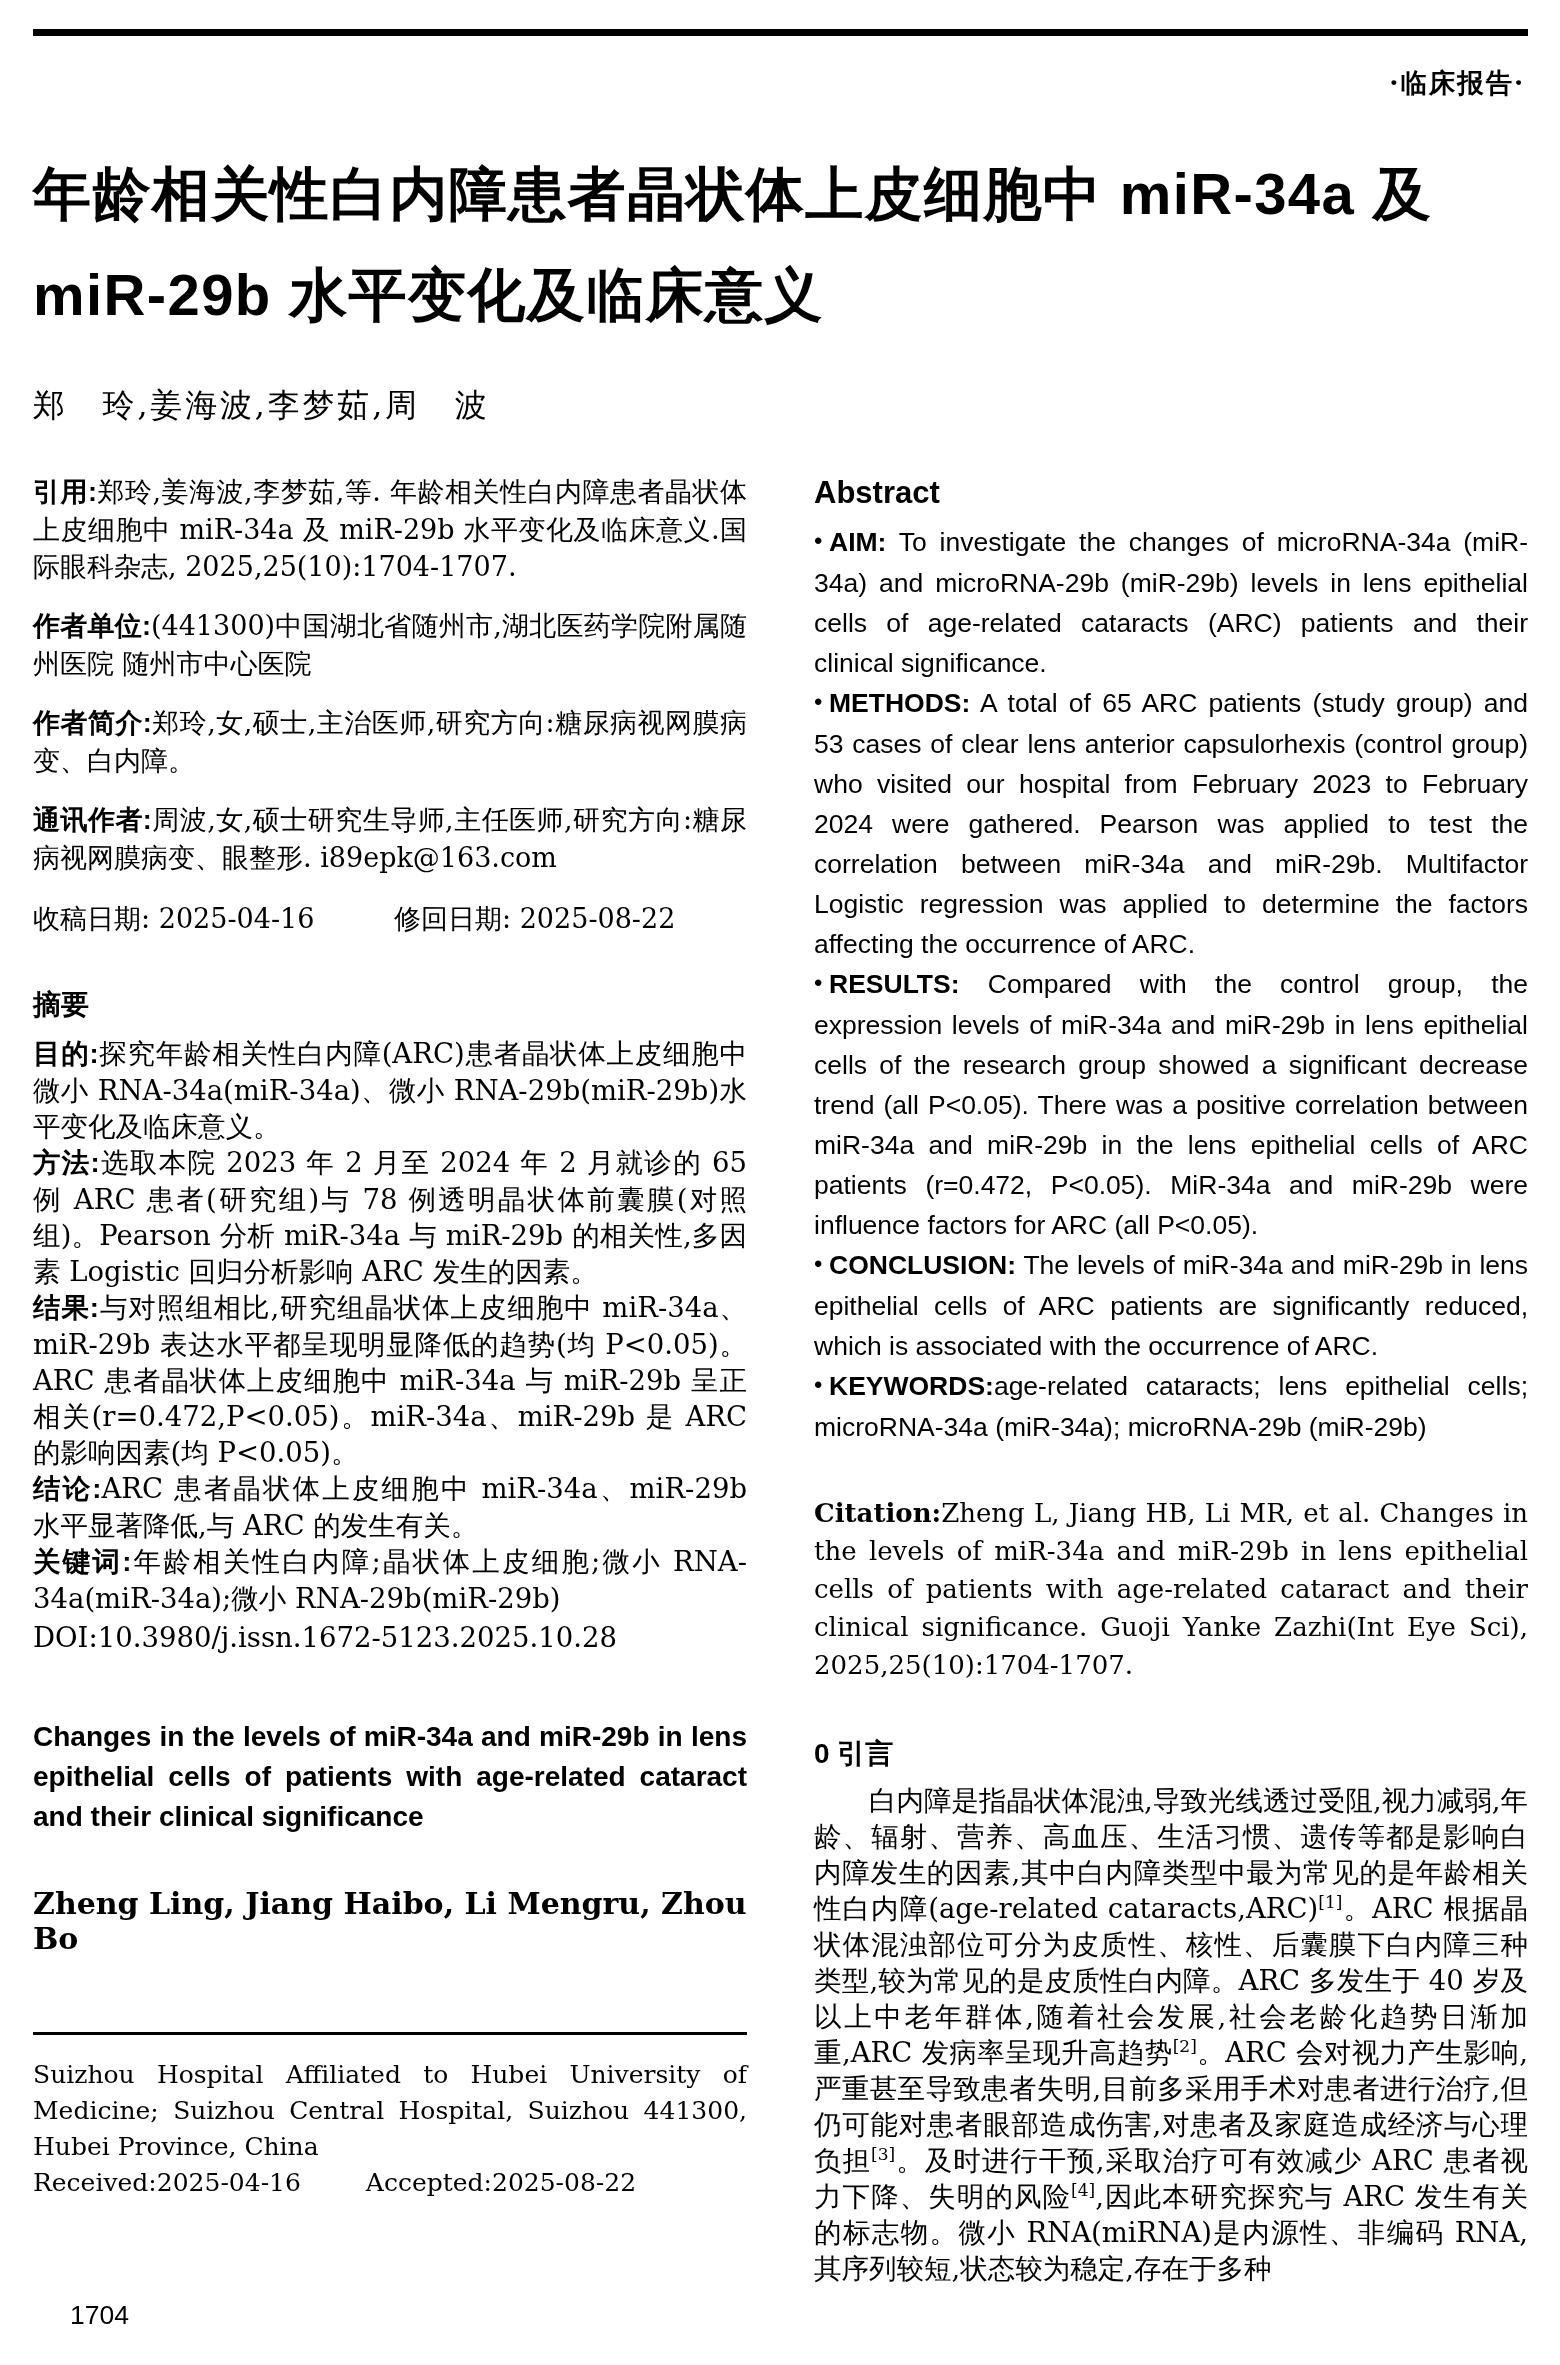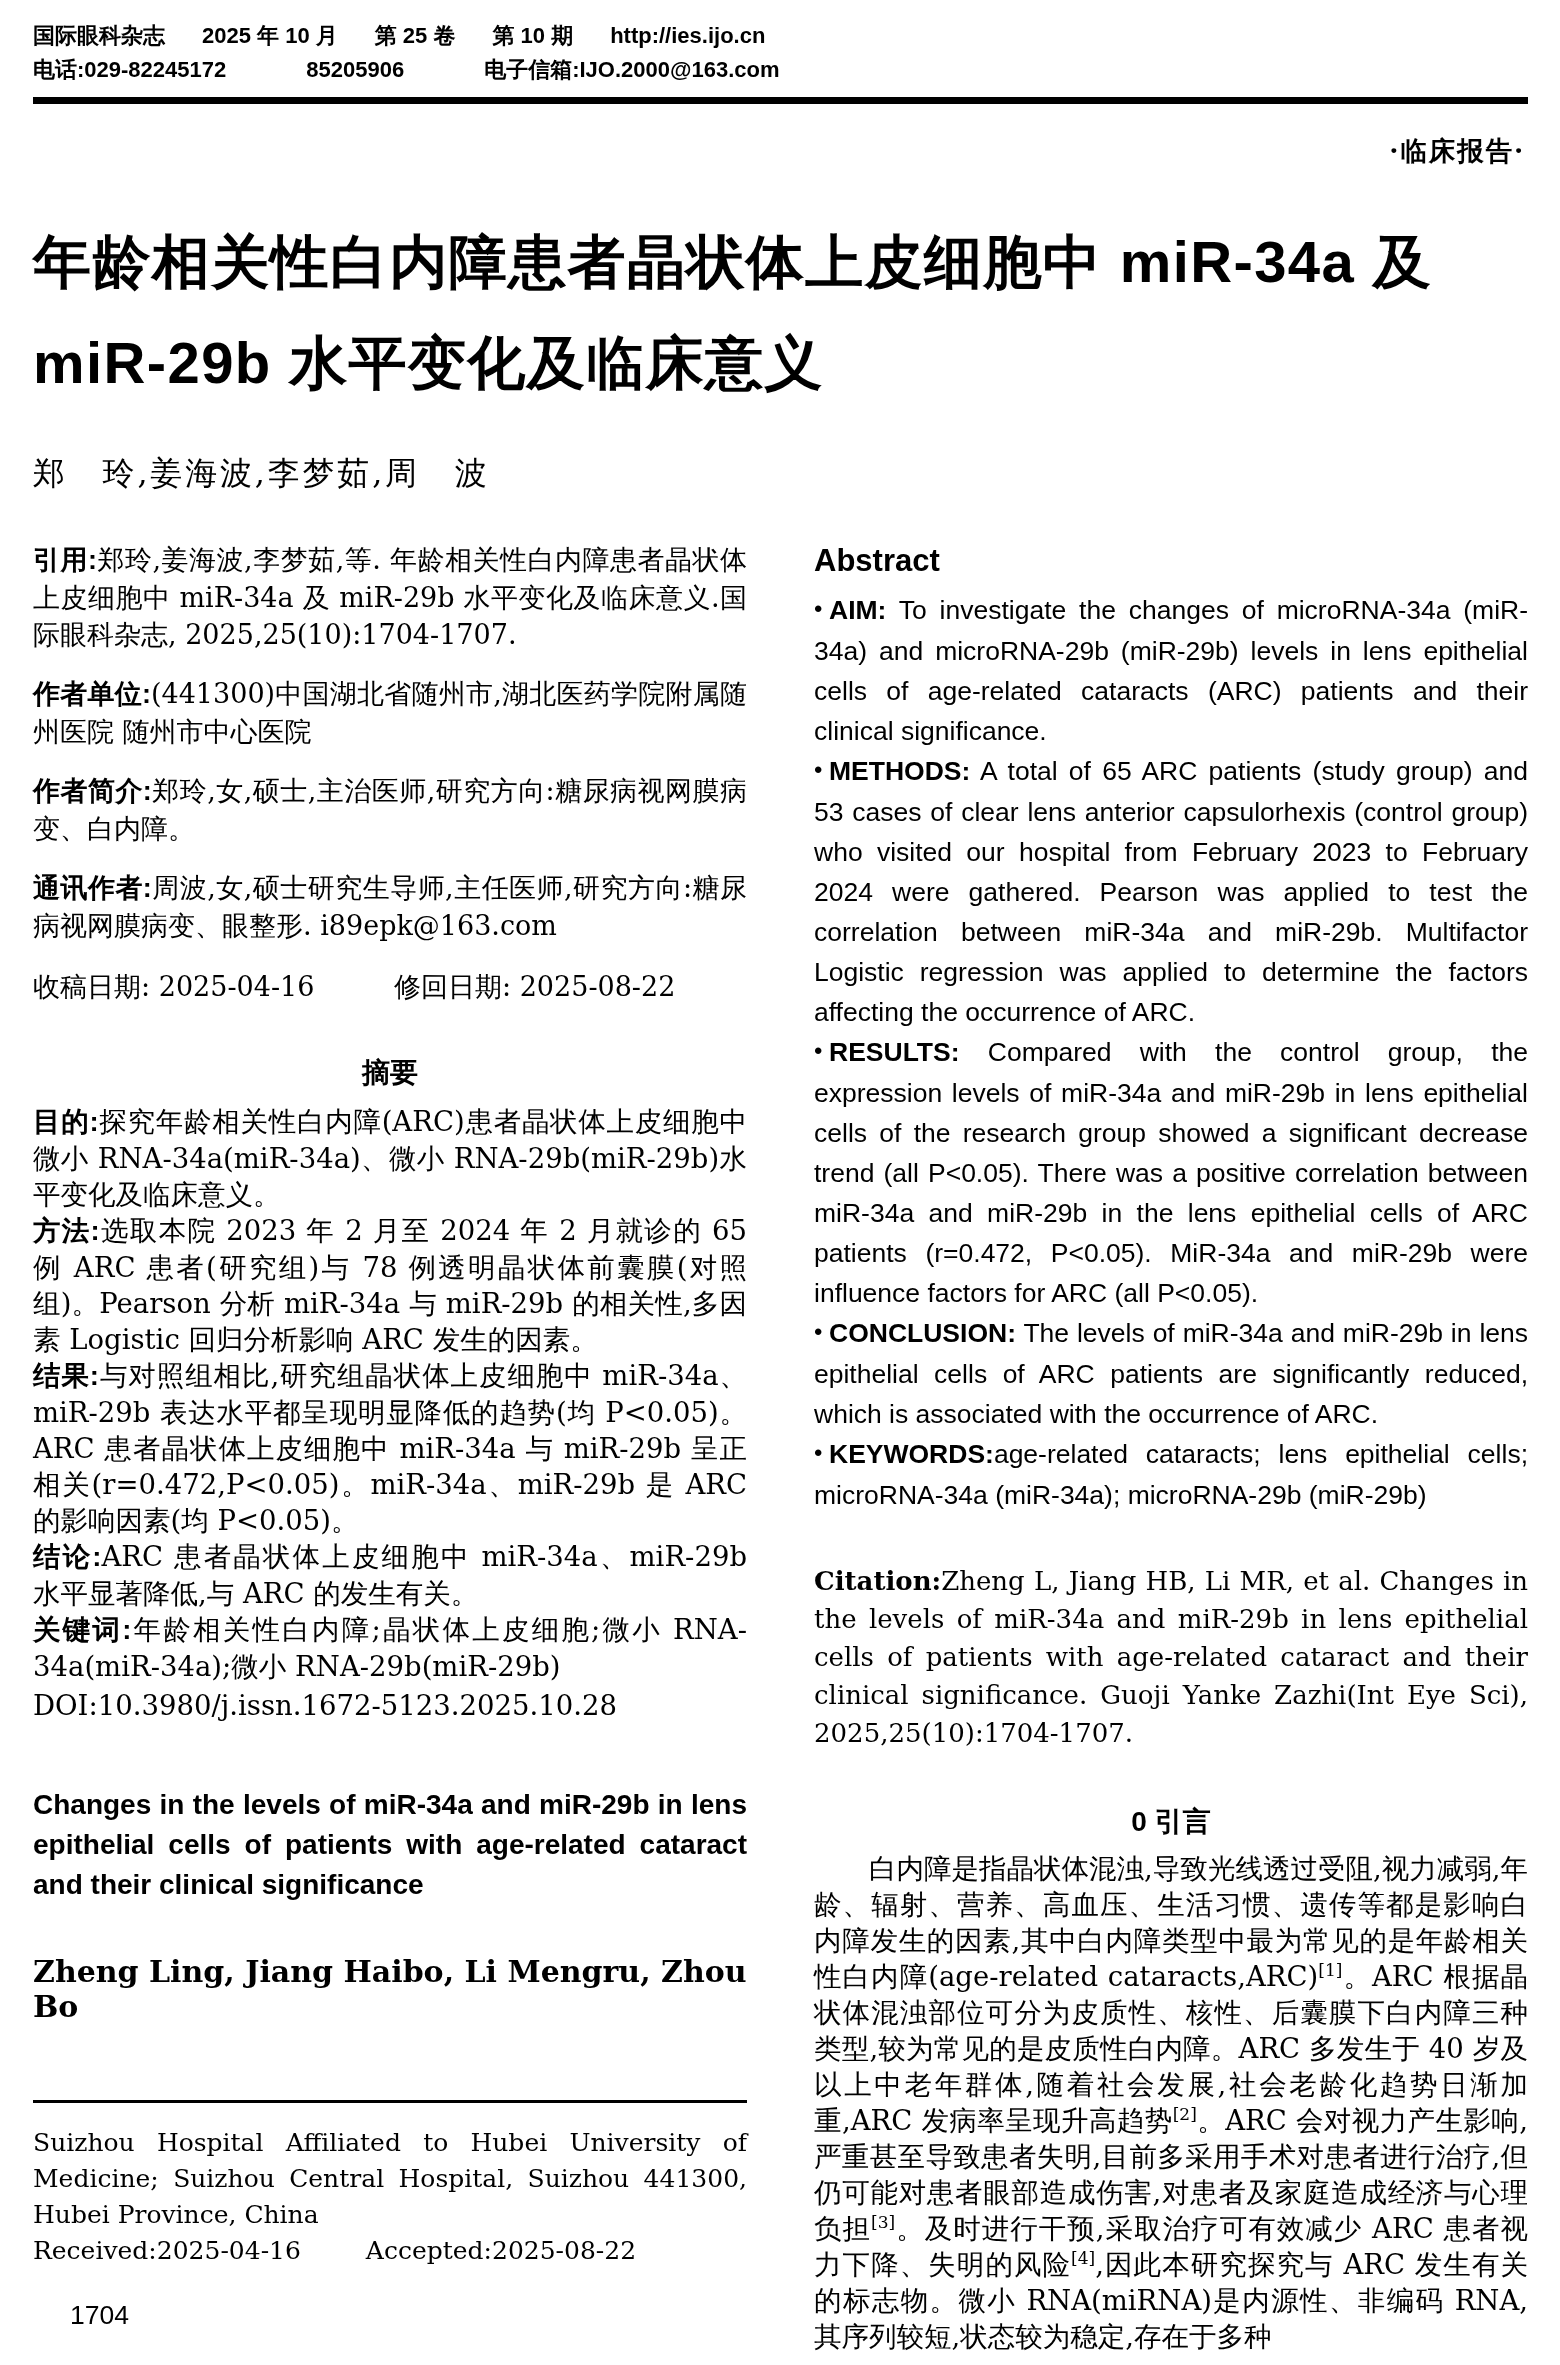--- a/index.html
+++ b/index.html
@@ -40,21 +40,20 @@
   .fm{font-size:27px;line-height:37px;text-align:justify;margin:0;}
   .fm-gap{margin-top:22px;}
   .cn-label{font-family:"Liberation Sans","DejaVu Sans",sans-serif;font-weight:bold;}
   .dates-cn{margin-top:24px;font-size:27px;}
   .dates-cn .d-item{margin-right:71px;}
   
   .cn-heading{
     font-family:"Liberation Sans","DejaVu Sans",sans-serif;
     font-weight:bold;font-size:28px;line-height:37px;
     margin:49px 0 12.3px 0;
-    text-align:center;
   }
   .body-cn{font-size:27.5px;line-height:36px;text-align:justify;margin:0;}
   .doi-line{margin-top:2.8px;}
   
   .title-en{
     margin:62px 0 0 0;
     font-family:"Liberation Sans","DejaVu Sans",sans-serif;
     font-weight:bold;font-size:28px;line-height:40px;
     text-align:justify;
   }
@@ -88,34 +87,20 @@
     position:absolute;left:70px;bottom:35px;
     font-family:"Liberation Sans","DejaVu Sans",sans-serif;
     font-size:26.5px;font-weight:normal;
   }
 </style>
 </head>
 <body>
 
 <div class="page">
 
-  <header class="masthead">
-    <div class="mast-line mast-line1">
-      <span class="mast-item">国际眼科杂志</span>
-      <span class="mast-item">2025 年 10 月</span>
-      <span class="mast-item">第 25 卷</span>
-      <span class="mast-item">第 10 期</span>
-      <span class="mast-item">http://ies.ijo.cn</span>
-    </div>
-    <div class="mast-line mast-line2">
-      <span class="mast-item">电话:029-82245172</span>
-      <span class="mast-item">85205906</span>
-      <span class="mast-item">电子信箱:IJO.2000@163.com</span>
-    </div>
-  </header>
   <div class="mast-rule"></div>
 
   <div class="section-tag">·临床报告·</div>
 
   <h1 class="title-cn"><span>年龄相关性白内障患者晶状体上皮细胞中 miR-34a 及</span><br><span>miR-29b 水平变化及临床意义</span></h1>
 
   <div class="authors-cn">郑　玲,姜海波,李梦茹,周　波</div>
 
   <div class="columns">
 

